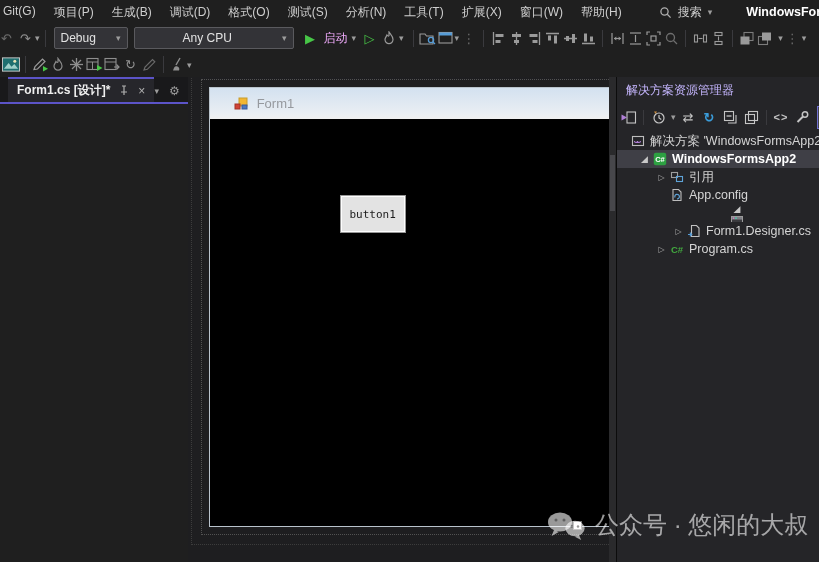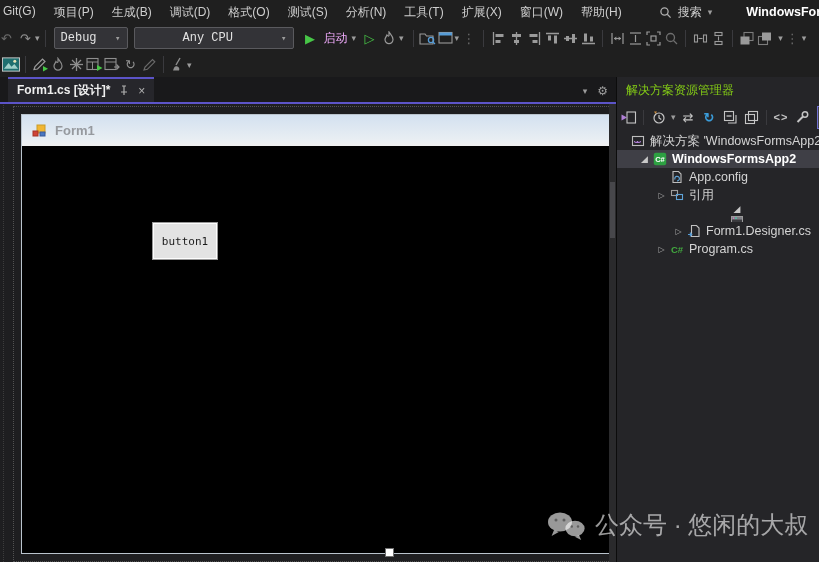--- a/index.html
+++ b/index.html
@@ -14,53 +14,53 @@
   .chev{font-size:9px;color:#9C9C9C;}
   
   .toolbar{display:flex;align-items:center;padding:0 4px;background:#1F1F1F;}
   .tb1{height:28px;}
   .tb2{height:25px;}
   .gico{min-width:19px;text-align:center;font-size:13px;color:#8E8E8E;line-height:1;}
   .dim{color:#6A6A6A;}
   .green{color:#47C647;}
   .tb-sep{width:1px;height:17px;background:#3A3A3E;margin:0 5px;flex:none;}
   .combo{height:20px;background:#333337;border:1px solid #5A5A5E;color:#E2E2E2;font-size:12px;
-         display:flex;align-items:center;justify-content:space-between;padding:0 6px;margin:0 3px;border-radius:2px;font-family:Liberation Mono, monospace;}
+         display:flex;align-items:center;justify-content:space-between;padding:0 6px;margin:0 3px;border-radius:2px;}
   .combo.w1{width:60px;} .combo.w2{width:104px;padding-left:48px;}
   .tbtn{display:flex;align-items:center;gap:4px;padding:0 4px;height:22px;}
   .svgic{display:block;}
   .alico{width:18px;height:18px;display:flex;align-items:center;justify-content:center;}
   
   .content{display:flex;height:485px;}
-  .left-col{width:616px;display:flex;flex-direction:column;}
+  .left-col{width:616px;display:flex;flex-direction:row;}
   .tab-row{height:25px;background:#19191B;display:flex;align-items:flex-end;border-bottom:2px solid #5C54C8;}
   .tab{height:23px;margin-left:8px;padding:0 9px;display:flex;align-items:center;gap:9px;
        background:#26262B;border-top:2px solid #5C54C8;color:#EFEFEF;font-size:12px;font-weight:600;}
   .tab .tico{color:#B0B0B0;font-weight:400;font-size:12px;}
   .tab-row .spacer{flex:1;}
   .tab-right{display:flex;align-items:center;gap:10px;margin:0 8px 4px 0;color:#9C9C9C;}
   
   .designer{position:relative;flex:1;background:#1E1E20;overflow:hidden;}
   .form-window{position:absolute;left:22px;top:11px;width:590px;height:438px;background:#F0F0F0;
                box-shadow:0 0 0 1px #B9C3CC;}
   .form-window::before{content:"";position:absolute;inset:-9px;border:1px dotted #525252;pointer-events:none;}
   .form-window::after{content:"";position:absolute;inset:-19px;border:1px dotted #3C3C3C;pointer-events:none;}
-  .form-titlebar{height:31px;display:flex;align-items:center;gap:8px;padding-left:9px;
-                 background:linear-gradient(#D3E1F0,#E9EEF3 80%,#F0F0F0);color:#96999E;font-size:13px;font-weight:bold;}
+  .form-titlebar{height:31px;display:flex;align-items:center;gap:8px;padding-left:23px;
+                 background:linear-gradient(#D3E1F0,#E9EEF3 80%,#F0F0F0);color:#96999E;font-size:13px;}
   .form-client{position:relative;height:407px;background:#000000;}
   .wf-button{position:absolute;left:130px;top:76px;width:64px;height:36px;background:#E3E3E3;
              border:1px solid #979797;box-shadow:inset 0 0 0 1px #FDFDFD;
              display:flex;align-items:center;justify-content:center;
              font-family:"DejaVu Sans Mono",monospace;font-size:11px;color:#1B1B1B;}
   .resize-handle{position:absolute;left:363px;bottom:-4px;width:7px;height:7px;background:#FFFFFF;border:1px solid #707070;}
   .dsb{position:absolute;right:0;top:0;bottom:0;width:7px;background:#2A2A2C;}
   .dsb-thumb{position:absolute;top:78px;left:1px;width:5px;height:56px;background:#47474B;}
   
   .right-panel{width:202px;border-left:1px solid #0C0C0C;background:#252528;overflow:hidden;display:flex;flex-direction:column;}
-  .panel-header{height:22px;padding:5px 9px 0;font-size:12px;color:#84cc16;white-space:nowrap;}
+  .panel-header{height:22px;padding:5px 9px 0;font-size:12px;color:#c4b5fd;white-space:nowrap;}
   .panel-toolbar{height:26px;display:flex;align-items:center;gap:4px;padding:0 3px;white-space:nowrap;}
   .ptico{display:flex;align-items:center;justify-content:center;min-width:17px;height:20px;color:#C5C5C5;font-size:13px;}
   .pt-sep{width:1px;height:15px;background:#3A3A3E;margin:0 2px;flex:none;}
   .blue{color:#3A9BD8;font-weight:bold;}
   .selbox{display:flex;align-items:center;justify-content:center;width:22px;height:21px;
           border:1px solid #6F6FD0;background:#44444C;margin-left:2px;margin-right:-7px;flex:none;}
   .panel-search{margin:2px 3px 3px;height:20px;background:#2A2A2E;border:1px solid #44444A;
                 color:#8C8C8C;font-size:11.5px;padding:0 5px;width:calc(100% - 18px);
                 font-family:"Liberation Sans",sans-serif;}
   .panel-search::placeholder{color:#8C8C8C;opacity:1;}
@@ -435,44 +435,44 @@
               <svg class="ic ic-csproj" width="14" height="14" viewBox="0 0 14 14">
                 <rect x="0.8" y="0.8" width="12.4" height="12.4" rx="2" fill="#2DA042"></rect>
                 <text x="7" y="10" font-size="7.5" font-weight="bold" fill="#FFFFFF" text-anchor="middle" font-family="Liberation Sans, sans-serif">C#</text>
               </svg>
 
             </span>
             <span class="tree-label">WindowsFormsApp2</span>
           </div>
 
 
+          <div class="tree-row" data-icon="references" data-expander="collapsed" data-level="2" style="padding-left: 38px;">
+            <span class="expander"></span>
+            <span class="tree-icon">
+
+              <svg class="ic ic-references" width="14" height="14" viewBox="0 0 14 14">
+                <rect x="1.5" y="2.5" width="6" height="5" fill="none" stroke="#9E9E9E" stroke-width="1.1"></rect>
+                <rect x="6.5" y="6.5" width="6" height="5" fill="none" stroke="#5FA3D8" stroke-width="1.1"></rect>
+              </svg>
+
+            </span>
+            <span class="tree-label">引用</span>
+          </div>
+
           <div class="tree-row" data-icon="config" data-level="2" style="padding-left: 38px;">
             <span class="expander"></span>
             <span class="tree-icon">
 
               <svg class="ic ic-config" width="14" height="14" viewBox="0 0 14 14">
                 <path d="M3 1.5 h5.5 l2.5 2.5 v8.5 H3 Z" fill="none" stroke="#BDBDBD" stroke-width="1.1"></path>
                 <path d="M5 9.5 a2.3 2.3 0 1 1 2 1.4" fill="none" stroke="#5FA3D8" stroke-width="1.2"></path>
               </svg>
 
             </span>
             <span class="tree-label">App.config</span>
-          </div>
-
-          <div class="tree-row" data-icon="references" data-expander="collapsed" data-level="2" style="padding-left: 38px;">
-            <span class="expander"></span>
-            <span class="tree-icon">
-
-              <svg class="ic ic-references" width="14" height="14" viewBox="0 0 14 14">
-                <rect x="1.5" y="2.5" width="6" height="5" fill="none" stroke="#9E9E9E" stroke-width="1.1"></rect>
-                <rect x="6.5" y="6.5" width="6" height="5" fill="none" stroke="#5FA3D8" stroke-width="1.1"></rect>
-              </svg>
-
-            </span>
-            <span class="tree-label">引用</span>
           </div>
 
           <div class="tree-row" data-icon="form" data-expander="expanded" data-level="2" style="padding-left: 38px; flex-direction: column;">
             <span class="expander"></span>
             <span class="tree-icon">
 
               <svg class="ic ic-form" width="14" height="14" viewBox="0 0 14 14">
                 <rect x="1.5" y="2.5" width="11" height="9" fill="#3A3A3E" stroke="#9A9A9A" stroke-width="1"></rect>
                 <rect x="2" y="3" width="10" height="2.6" fill="#7E7E85"></rect>
                 <circle cx="3.6" cy="4.2" r="0.9" fill="#C586C0"></circle>

